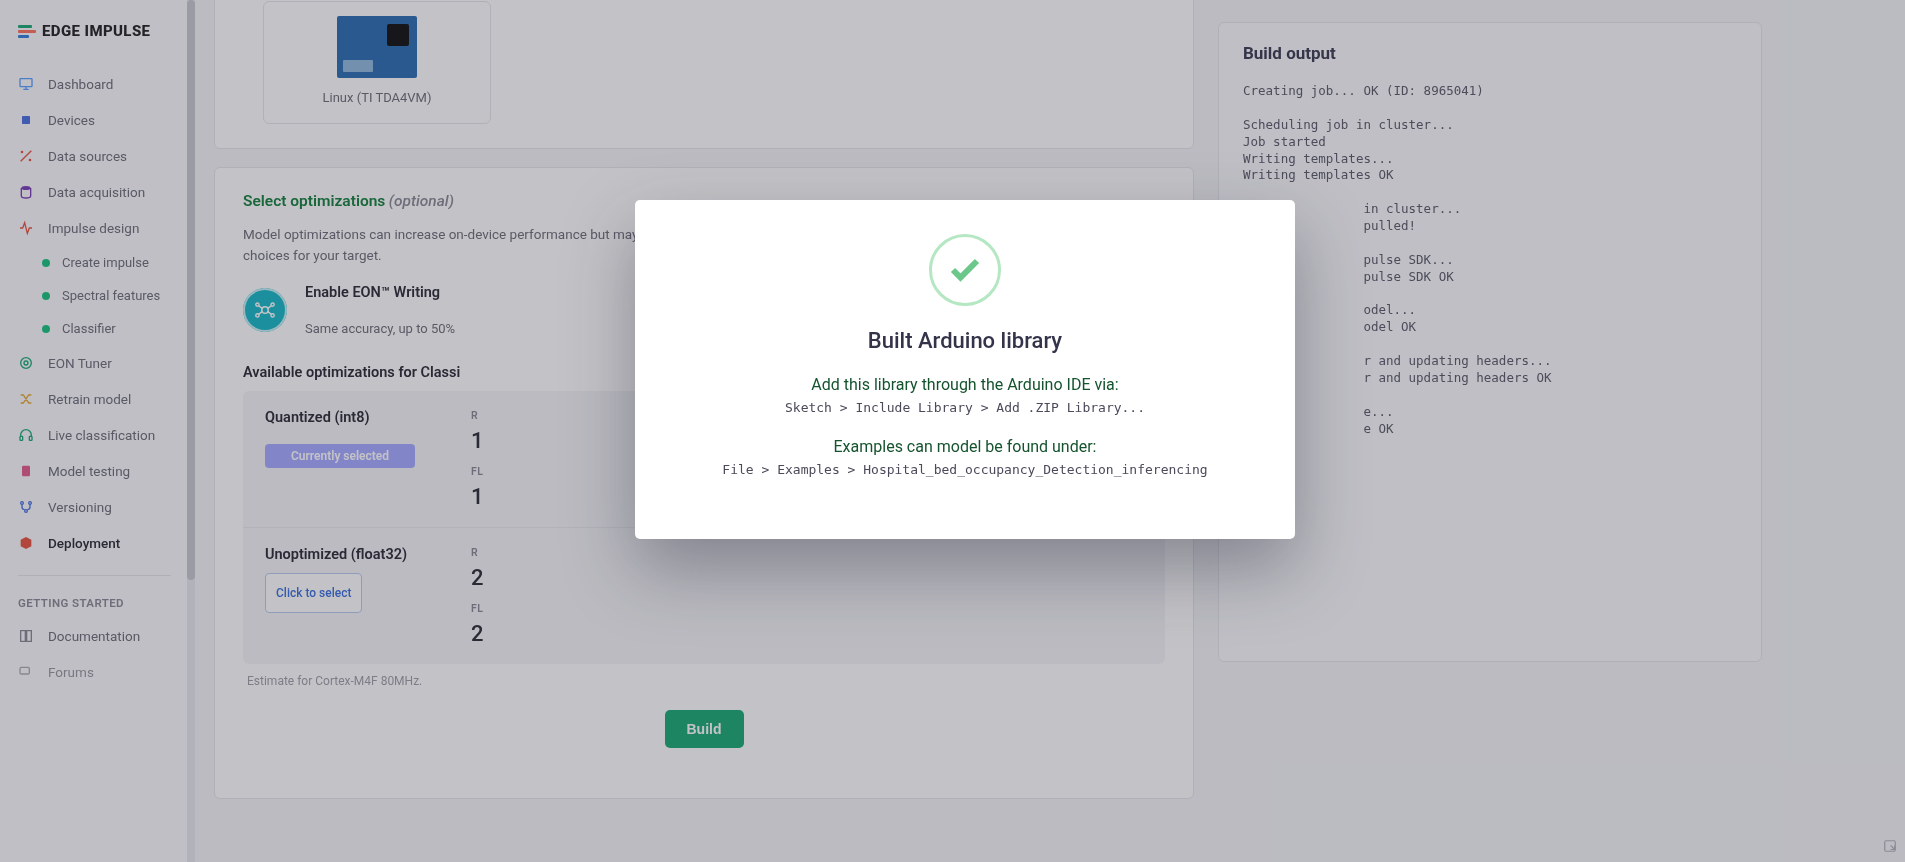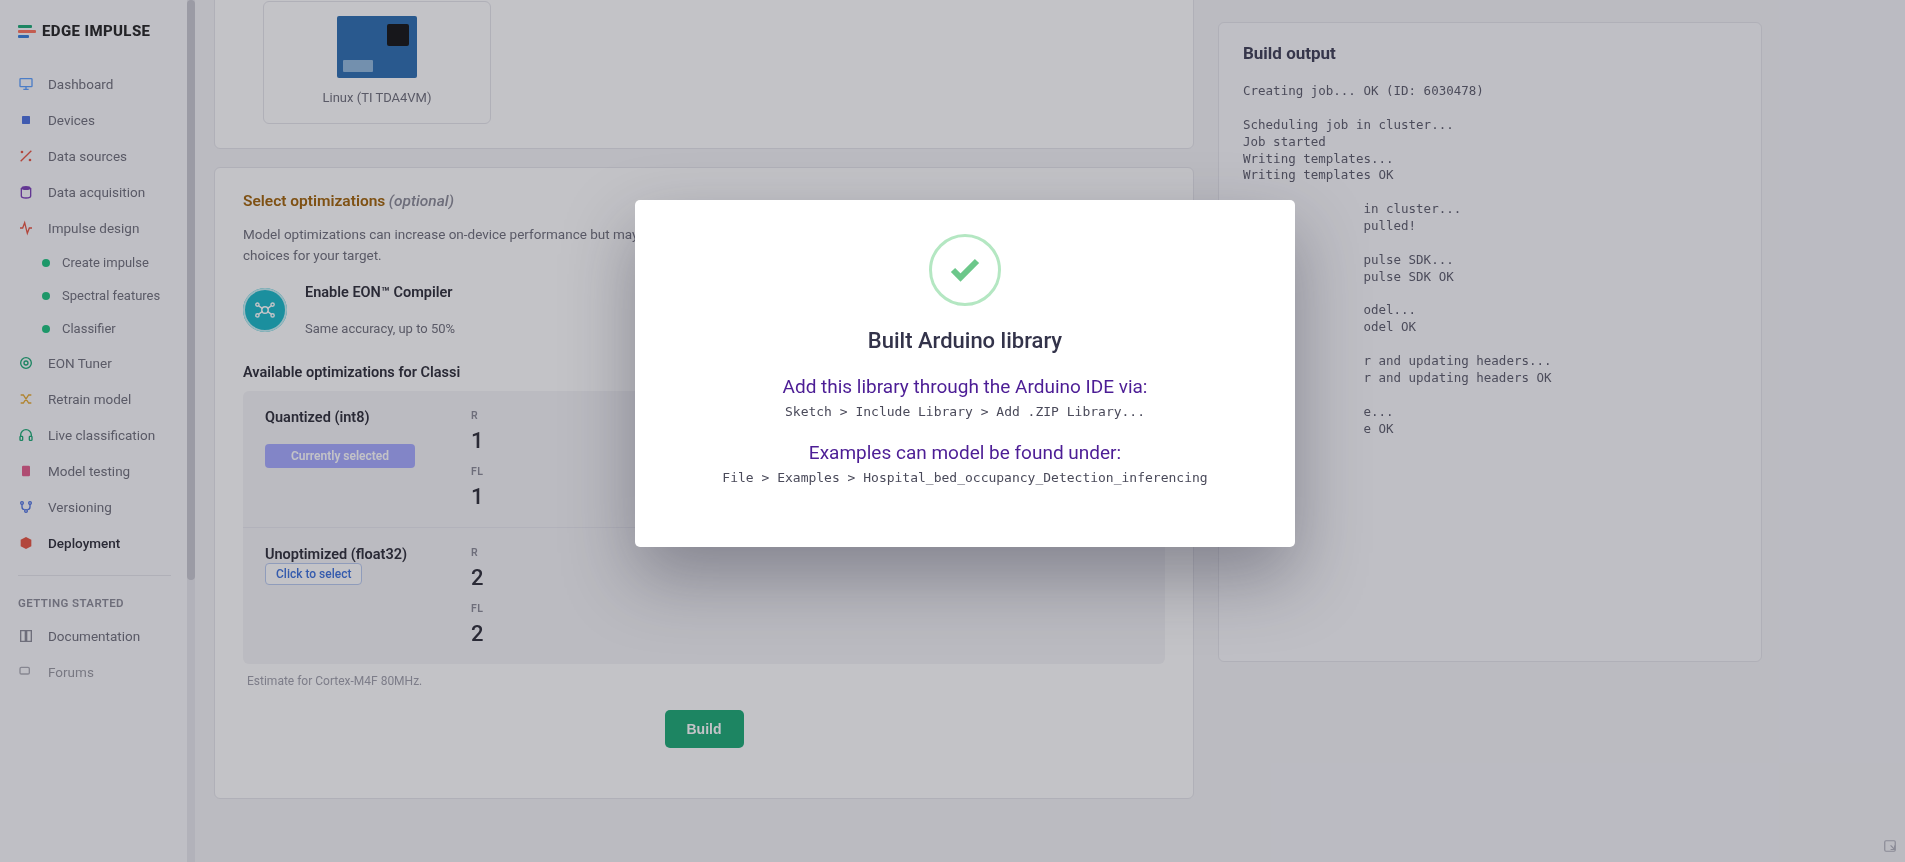--- a/index.html
+++ b/index.html
@@ -95,21 +95,21 @@
 .board::after{
   content:""; position:absolute; right:8px; top:8px;
   width:22px; height:22px; background:#111; border-radius:2px;
 }
 .board::before{
   content:""; position:absolute; left:6px; bottom:6px;
   width:30px; height:12px; background:#91b9dd; border-radius:1px;
 }
 .target-caption { color:#6e6e7a; font-size:13px; }
 
-.h-title { font-size:15.5px; font-weight:600; color:#a16207; }
+.h-title { font-size:15.5px; font-weight:600; color:#15803d; }
 .h-optional { color:#8a8a96; font-style:italic; font-weight:500; }
 .subtext { color:#6e6e7a; font-size:13.5px; line-height:1.55; margin-top:14px; }
 
 .eon-row { display:flex; align-items:center; gap:18px; margin-top:18px; }
 .eon-badge {
   width:44px; height:44px; border-radius:50%;
   background:#17b8c7; display:flex; align-items:center; justify-content:center;
   box-shadow: 0 0 0 2px #c6f0f4 inset;
 }
 .eon-badge svg { width:26px; height:26px; stroke:#fff; fill:none; stroke-width:1.3 }
@@ -124,23 +124,23 @@
 .opt-name-col { width:170px; }
 .opt-name { font-weight:600; color:#2b2b36; font-size:14.5px; }
 .badge-current {
   display:inline-block; margin-top:18px;
   background:#8a8fff22; color:#6a6fe0; font-weight:600; font-size:12px;
   padding:5px 26px; border-radius:4px; border:none;
   background:#a6aaff;
   color:#fff;
 }
 .badge-select {
-  display:inline-block; 
+  display:inline-block; margin-top:10px;
   background:#fff; color:#3a6fdc; font-weight:500; font-size:12px;
-  padding:3px 10px; border-radius:4px; border:1px solid #b8c9ef; cursor:pointer;
+  padding:12px 10px; border-radius:4px; border:1px solid #b8c9ef; cursor:pointer;
 }
 .metric-col { min-width:80px; }
 .metric-label { color:#8a8a96; text-transform:uppercase; font-size:10.5px; font-weight:600; letter-spacing:0.5px; }
 .metric-val { font-size:22px; color:#2b2b36; font-weight:500; margin-top:6px; }
 .estimate-note { color:#9e9ea9; font-size:12px; margin:10px 4px 0; }
 
 .build-row { display:flex; justify-content:center; padding:22px 0 26px; }
 .btn-build {
   background:#19a974; color:#fff; border:none; border-radius:5px;
   font-weight:600; font-size:14px; padding:11px 22px; cursor:pointer;
@@ -172,21 +172,21 @@
   box-shadow:0 30px 70px rgba(30,30,50,0.35);
   padding:34px 40px 40px; text-align:center;
 }
 .check-ring {
   width:72px; height:72px; border-radius:50%;
   border:3px solid #b4e7c2; margin:0 auto 22px;
   display:flex; align-items:center; justify-content:center;
 }
 .check-ring svg { width:36px; height:36px; stroke:#6cc78a; fill:none; stroke-width:4; }
 .modal-title { font-size:22px; color:#33334a; font-weight:500; margin-bottom:22px; }
-.modal-sub { color:#4c1d95; font-size:19px; margin-bottom:6px; }
+.modal-sub { color:#14532d; font-size:16px; margin-bottom:6px; }
 .modal-code {
   font-family: ui-monospace, SFMono-Regular, Menlo, monospace;
   font-size:13px; color:#4a4a5a; margin-bottom:22px; margin-top:4px;
 }
 
 
 .help-corner {
   position:absolute; right:8px; bottom:6px; font-size:12px; color:#8a8a96;
 }
 </style>
@@ -370,21 +370,21 @@
             <svg viewBox="0 0 24 24">
                 <circle cx="12" cy="12" r="3"></circle>
                 <circle cx="5" cy="7" r="1.5"></circle>
                 <circle cx="19" cy="7" r="1.5"></circle>
                 <circle cx="5" cy="17" r="1.5"></circle>
                 <circle cx="19" cy="17" r="1.5"></circle>
                 <path d="M6 8l4 3M18 8l-4 3M6 16l4-3M18 16l-4-3"></path>
               </svg>
           </div>
           <div>
-            <div class="eon-title">Enable EON™ Compiler</div>
+            <div class="eon-title">Enable EON™ Writing</div>
             <div class="eon-sub">Same accuracy, up to 50%</div>
           </div>
         </div>
 
         <div class="avopt-title">Available optimizations for Classi</div>
 
         <div class="opt-box">
           <div class="opt-row">
             <div class="opt-name-col">
               <div class="opt-name">Quantized (int8)</div>
@@ -414,21 +414,21 @@
 
         <div class="build-row">
           <button class="btn-build">Build</button>
         </div>
       </div>
     </div>
 
     <div class="right-col">
       <div class="output-panel">
         <div class="output-title">Build output</div>
-        <pre class="output-log">Creating job... OK (ID: 6030478)
+        <pre class="output-log">Creating job... OK (ID: 8965041)
 
 Scheduling job in cluster...
 Job started
 Writing templates...
 Writing templates OK
 
                 in cluster...
                 pulled!
 
                 pulse SDK...

